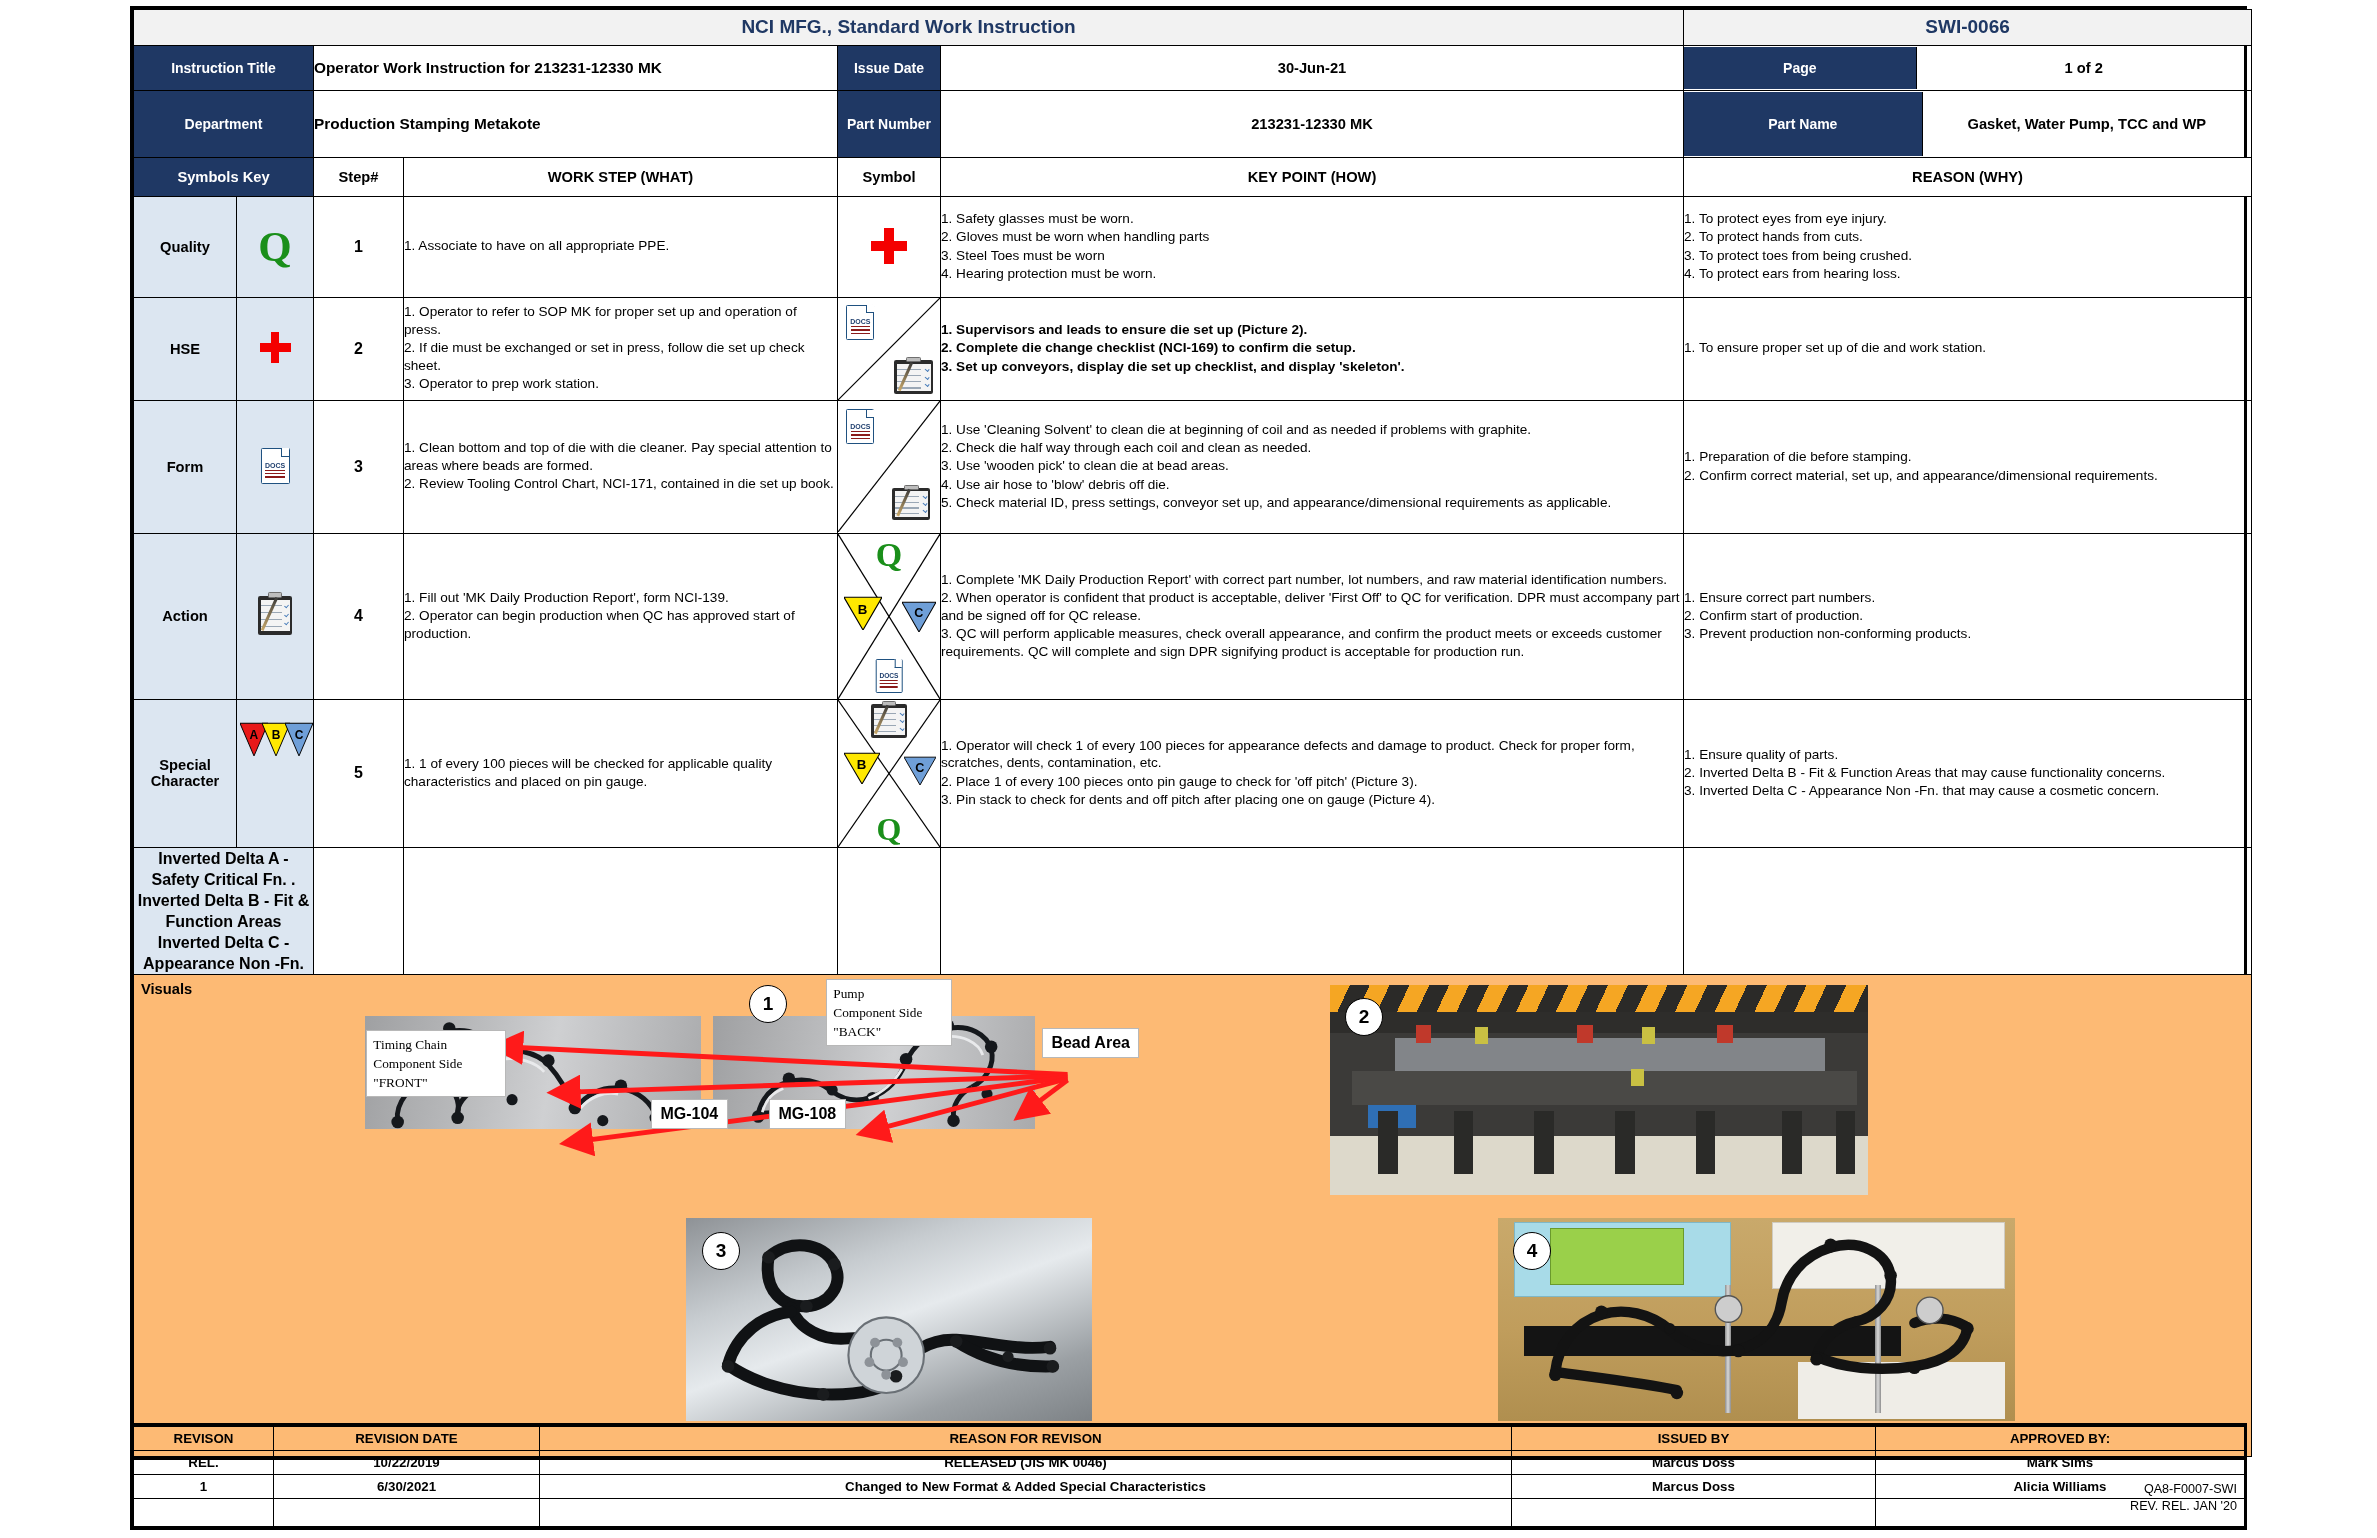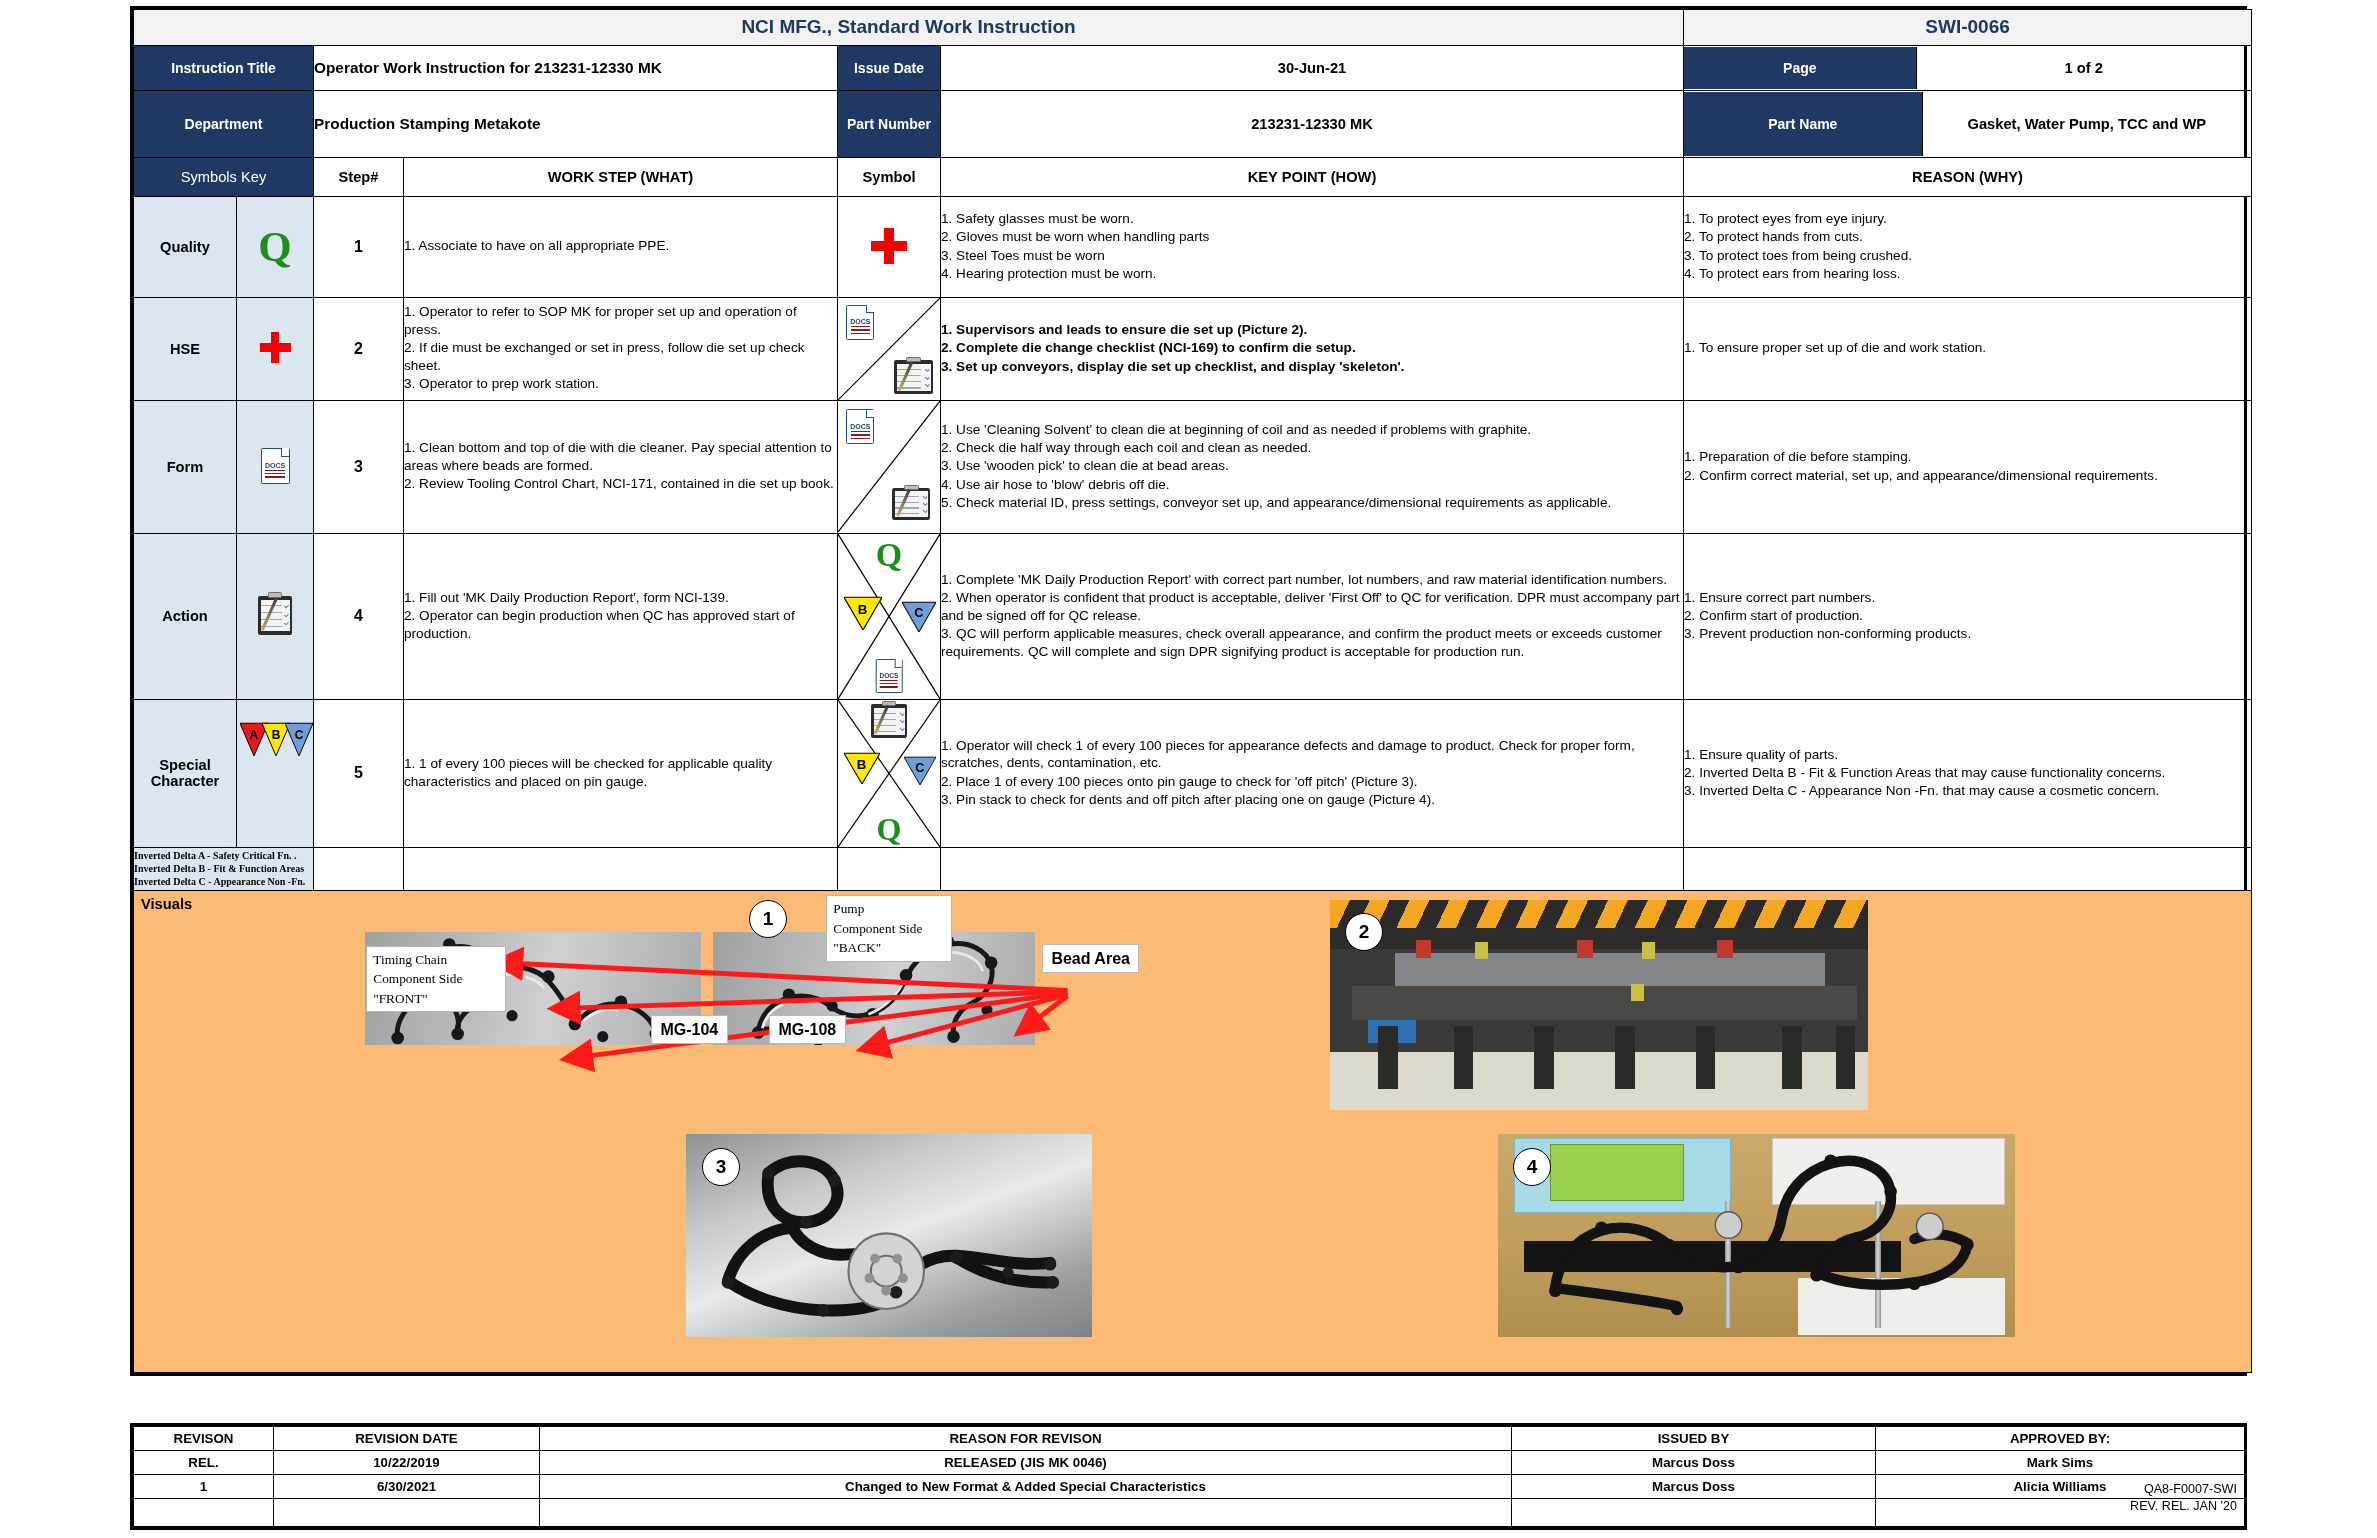--- a/index.html
+++ b/index.html
@@ -29,21 +29,21 @@
   .titleband td { border:1.4px solid #000; height:36px; }
   .title-main { color:#1f3864; font-weight:bold; font-size:19px; text-align:center; background:#f2f2f2; }
   .title-code { color:#1f3864; font-weight:bold; font-size:19px; text-align:center; background:#f2f2f2; }
 
   
   .hdrlabel { background:#1f3864; color:#fff; font-weight:bold; font-size:14px; text-align:center; }
   .hdrval { font-size:15.4px; font-weight:bold; padding-left:8.4px; }
   .hdrval.c { text-align:center; padding-left:0; font-size:14.7px; }
 
   
-  .colhdr { background:#1f3864; color:#fff; font-weight:normal; text-align:center; font-size:14.7px; height:39px; }
+  .colhdr { background:#1f3864; color:#fff; font-weight:bold; text-align:center; font-size:14.7px; height:39px; }
   .colhdr-w { background:#fff; color:#000; font-weight:bold; text-align:center; font-size:14.7px; }
 
   
   .cat { background:#dce6f1; font-weight:bold; font-size:14.7px; text-align:center; }
   .symkey { background:#dce6f1; text-align:center; position:relative; }
   .stepnum { text-align:center; font-weight:bold; font-size:16px; }
   .txt { font-size:13.6px; line-height:1.30; padding:4.9px 6.3px 4.9px 7px; vertical-align:top; }
   .txt.bold { font-weight:bold; }
   .txt p { margin:0 0 0.7px 0; }
 
@@ -71,21 +71,21 @@
   
   .clip { position:relative; display:inline-block; }
   .clip .board { position:absolute; inset:0; background:#2b2b2b; border-radius:2.1px; }
   .clip .paper { position:absolute; left:8%; top:12%; right:6%; bottom:8%; background:#f4f4f4; }
   .clip .ln { position:absolute; left:8%; width:62%; height:1.4px; background:#9aa7b5; }
   .clip .chk { position:absolute; right:10%; width:10%; height:10%; border-right:1.4px solid #4a7ebb; border-bottom:1.4px solid #4a7ebb; transform:rotate(40deg); }
   .clip .pen { position:absolute; width:2.8px; background:linear-gradient(#3a3a3a,#caa96a); transform:rotate(24deg); }
   .clip .cap { position:absolute; left:30%; top:-9%; width:40%; height:16%; background:#bdbdbd; border:0.7px solid #6f6f6f; border-radius:1.4px; }
 
   
-  .legend { background:#dce6f1; font-size:10px; line-height:1.32; font-weight:bold; padding:2.8px 3.5px; text-align:left;font-family:Liberation Serif, serif; }
+  .legend { background:#dce6f1; font-size:16px; line-height:1.32; font-weight:bold; padding:2.8px 3.5px; text-align:center; }
 
   
   .visuals-cell { padding:0; position:relative; height:482px; background:#fdba74; }
   .visuals-label { position:absolute; left:7px; top:5.6px; font-weight:bold; font-size:14.7px; }
 
   .photo { position:absolute; overflow:hidden; }
   .callout {
     position:absolute; width:38px; height:38px; border-radius:50%;
     background:#fff; border:1.7px solid #000; color:#000;
     font-weight:bold; font-size:19px; text-align:center; line-height:35px; z-index:40;

